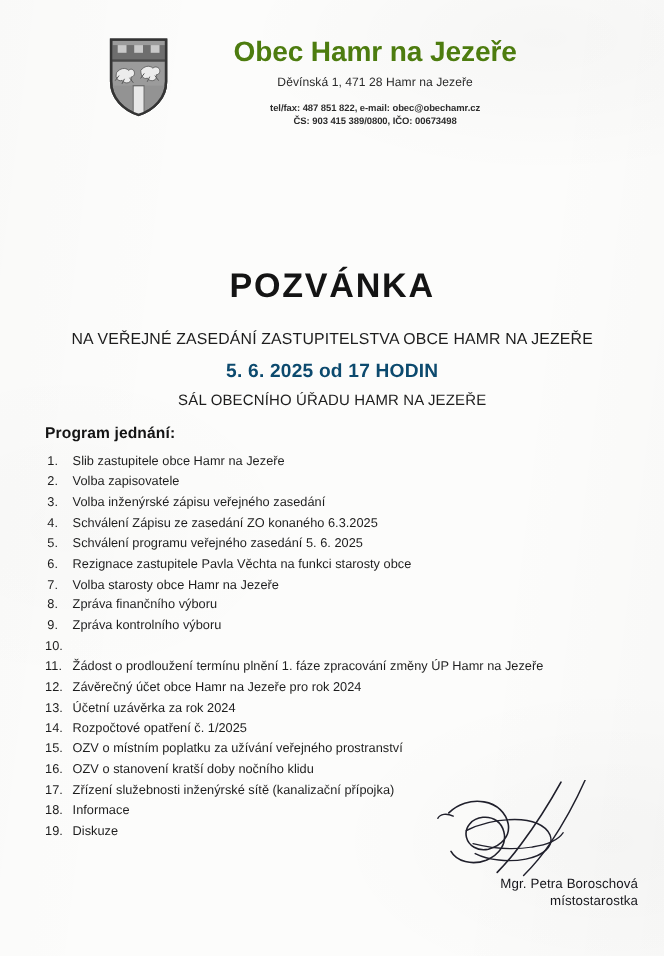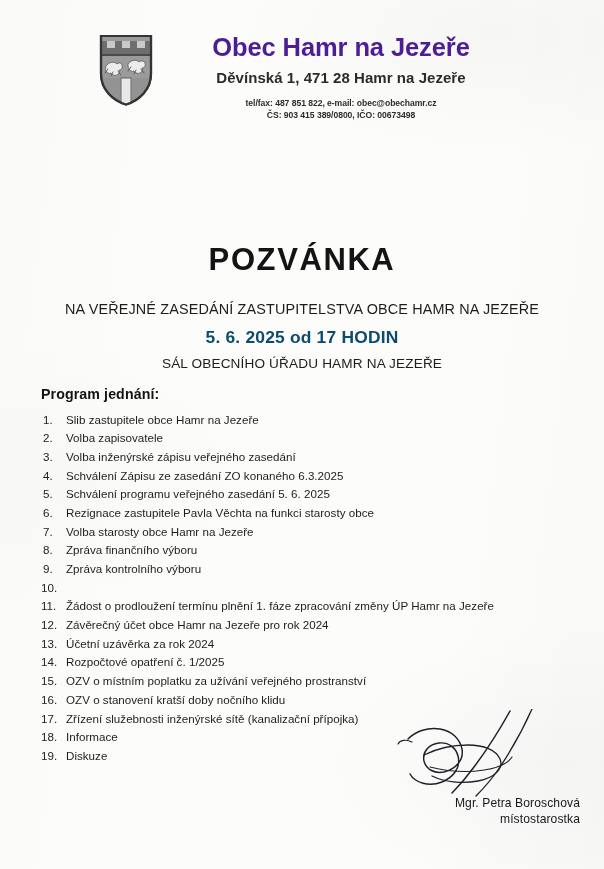--- a/index.html
+++ b/index.html
@@ -60,29 +60,28 @@
   .lh-text {
     width: 330px;
     text-align: center;
     padding-top: 3px;
   }
   .org-name {
     font-size: 25.5px;
     font-weight: bold;
     letter-spacing: -0.1px;
     line-height: 1.08;
-    color: #4c1d95;
+    color: #4d7c0f;
     white-space: nowrap;
   }
   .org-address {
     margin-top: 7px;
-    font-size: 15px;
+    font-size: 11px;
     color: #2b2b2b;
     letter-spacing: 0.05px;
-    font-weight: bold;
   }
   .org-contact {
     margin-top: 11px;
     font-size: 8.6px;
     font-weight: bold;
     line-height: 1.42;
     color: #2c2c2c;
     letter-spacing: -0.05px;
   }
 

